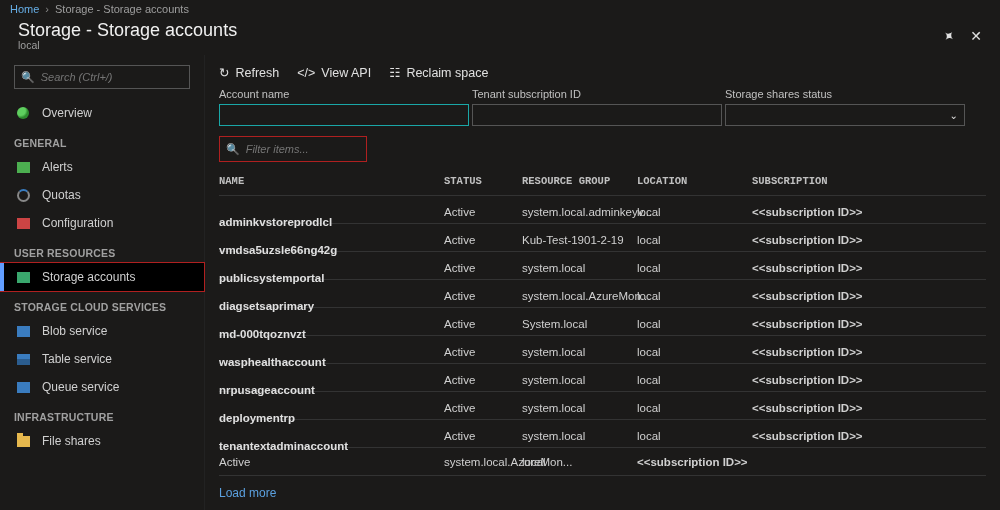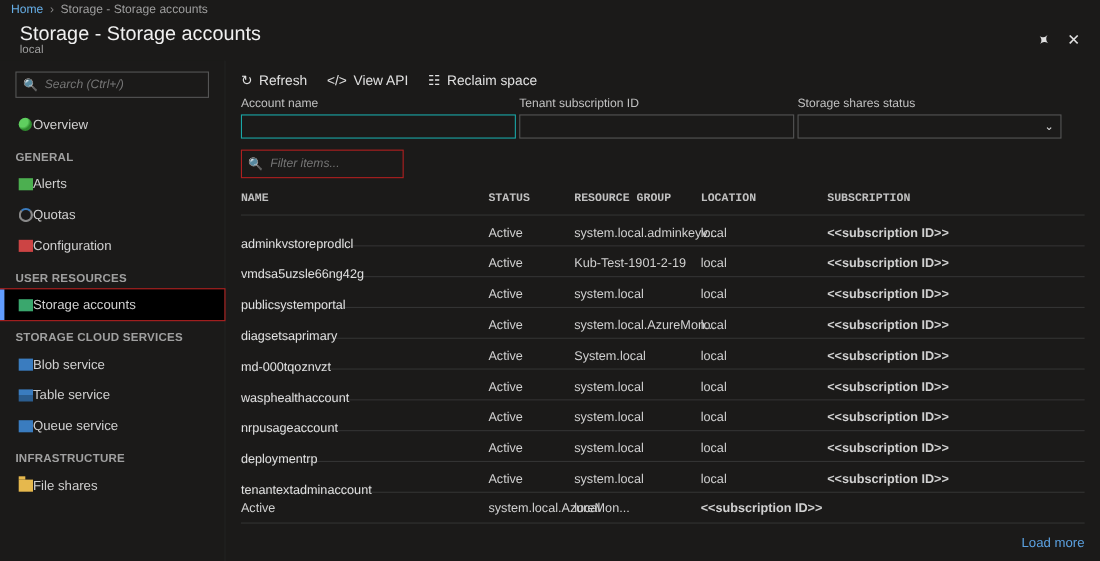--- a/index.html
+++ b/index.html
@@ -71,21 +71,21 @@
     background: transparent;
     border: none;
     outline: none;
     color: #e0e0e0;
     font-size: 11px;
     font-style: italic;
     flex: 1;
   }
   .nav-item {
     display: flex;
-    gap: 0;
+    gap: 12px;
     padding: 7px 0 7px 16px;
     font-size: 12px;
     color: #d0d0d0;
     cursor: pointer;
   }
   .nav-item.selected {
     background: #000000;
     border-left: 4px solid #619dff;
     padding-left: 12px;
     outline: 1px solid #b02020;
@@ -189,25 +189,25 @@
     font-weight: 700;
     color: #c0c0c0;
     height: 26px;
     padding-bottom: 4px;
     font-family: Liberation Mono, monospace;
   }
   .trow {
     height: 28px;
     font-size: 11.5px;
   }
-  .trow .c1 { color: #e0e0e0; font-weight: 400; margin-top: 20px; }
+  .trow .c1 { color: #e0e0e0; font-weight: 700; margin-top: 20px; }
   .trow .cell { color: #d0d0d0; }
   .trow .sub-cell { font-weight: 600; }
   .load-more {
-    text-align: right;
+    text-align: left;
     padding: 10px 0;
     color: #5ba0df;
     font-size: 12px;
     cursor: pointer;
   }
   .overview-icon{
      width:12px;height:12px;border-radius:50%;
      background: radial-gradient(circle at 30% 30%, #5fcf5f 0 40%, #2e8b2e 60%);
   }
   .folder-icon{ width:13px;height:11px;background:#e6b84d;position:relative;}

